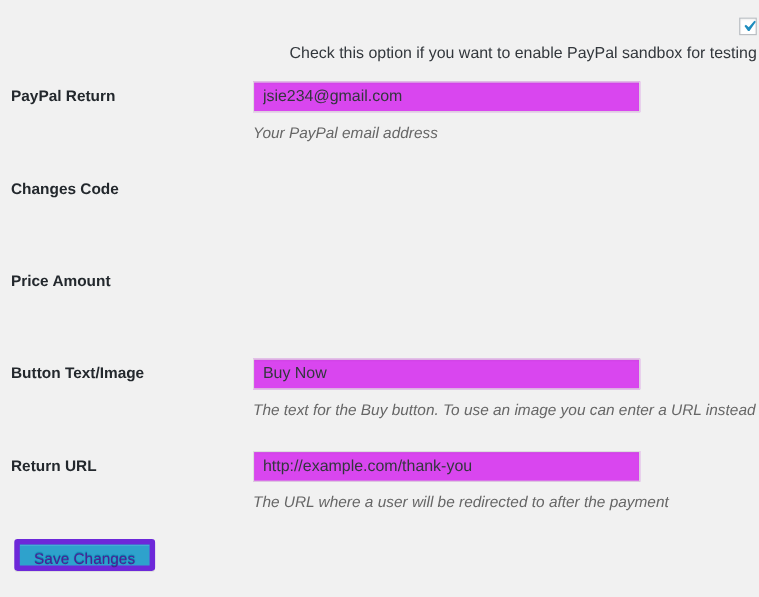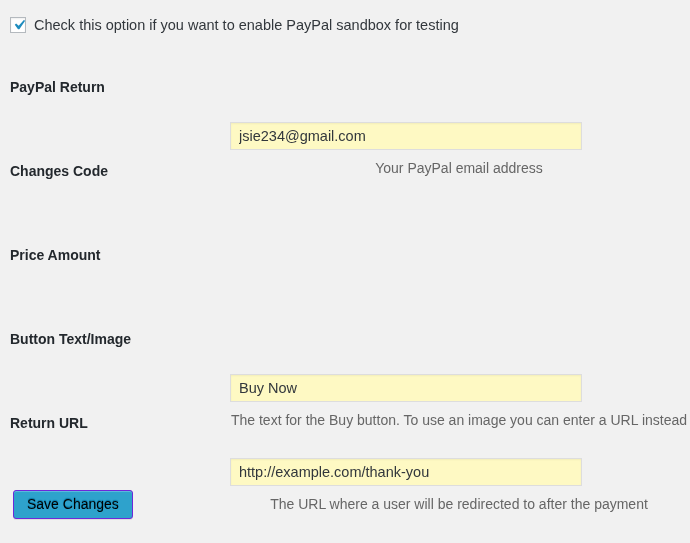--- a/index.html
+++ b/index.html
@@ -48,22 +48,23 @@
     box-sizing: border-box;
   }
 
   
   .checkbox-row {
     height: 62px;
     padding-top: 16px;
   }
   .checkbox-line {
     display: flex;
-    align-items: center;
+    align-items: flex-end;
     gap: 8px;
+    flex-direction: column;
   }
   .checkbox-box {
     position: relative;
     width: 16px;
     height: 16px;
     flex: 0 0 16px;
     background: #fff;
     border: 1px solid #b4b9be;
     box-shadow: inset 0 1px 2px rgba(0,0,0,.07);
     box-sizing: border-box;
@@ -91,50 +92,49 @@
   }
   .text-input {
     display: block;
     width: 352px;
     height: 28px;
     box-sizing: border-box;
     padding: 2px 8px;
     font-family: "Liberation Sans", sans-serif;
     font-size: 14.5px;
     color: #32373c;
-    background: #fef9c3;
+    background: #d946ef;
     border: 1px solid #dddddd;
     border-radius: 0;
     box-shadow: inset 0 1px 2px rgba(0,0,0,.05);
     outline: none;
     line-height: 22px;
-    margin-top: 48px;
   }
   .field-desc {
     margin-top: 9px;
     font-size: 14px;
+    font-style: italic;
     color: #666666;
     line-height: 18px;
     white-space: nowrap;
-    text-align: center;
   }
 
   
   .submit-row {
     padding-left: 13px;
     padding-top: 8px;
   }
   .save-button {
     display: inline-block;
     font-family: "Liberation Sans", sans-serif;
     font-size: 14px;
     font-weight: normal;
-    color: #000000;
+    color: #4c1d95;
     background: #2ea2cc;
-    border: 1px solid #6d28d9;
+    border: 5px solid #6d28d9;
     border-radius: 3px;
     padding: 5px 13px 6px 13px;
     height: 29px;
     line-height: 16px;
     box-sizing: border-box;
     box-shadow: 0 1px 0 rgba(120,200,230,.6) inset, 0 1px 0 rgba(0,0,0,.08);
     text-shadow: 0 -1px 1px #0074a2;
     cursor: pointer;
   }
 </style>

